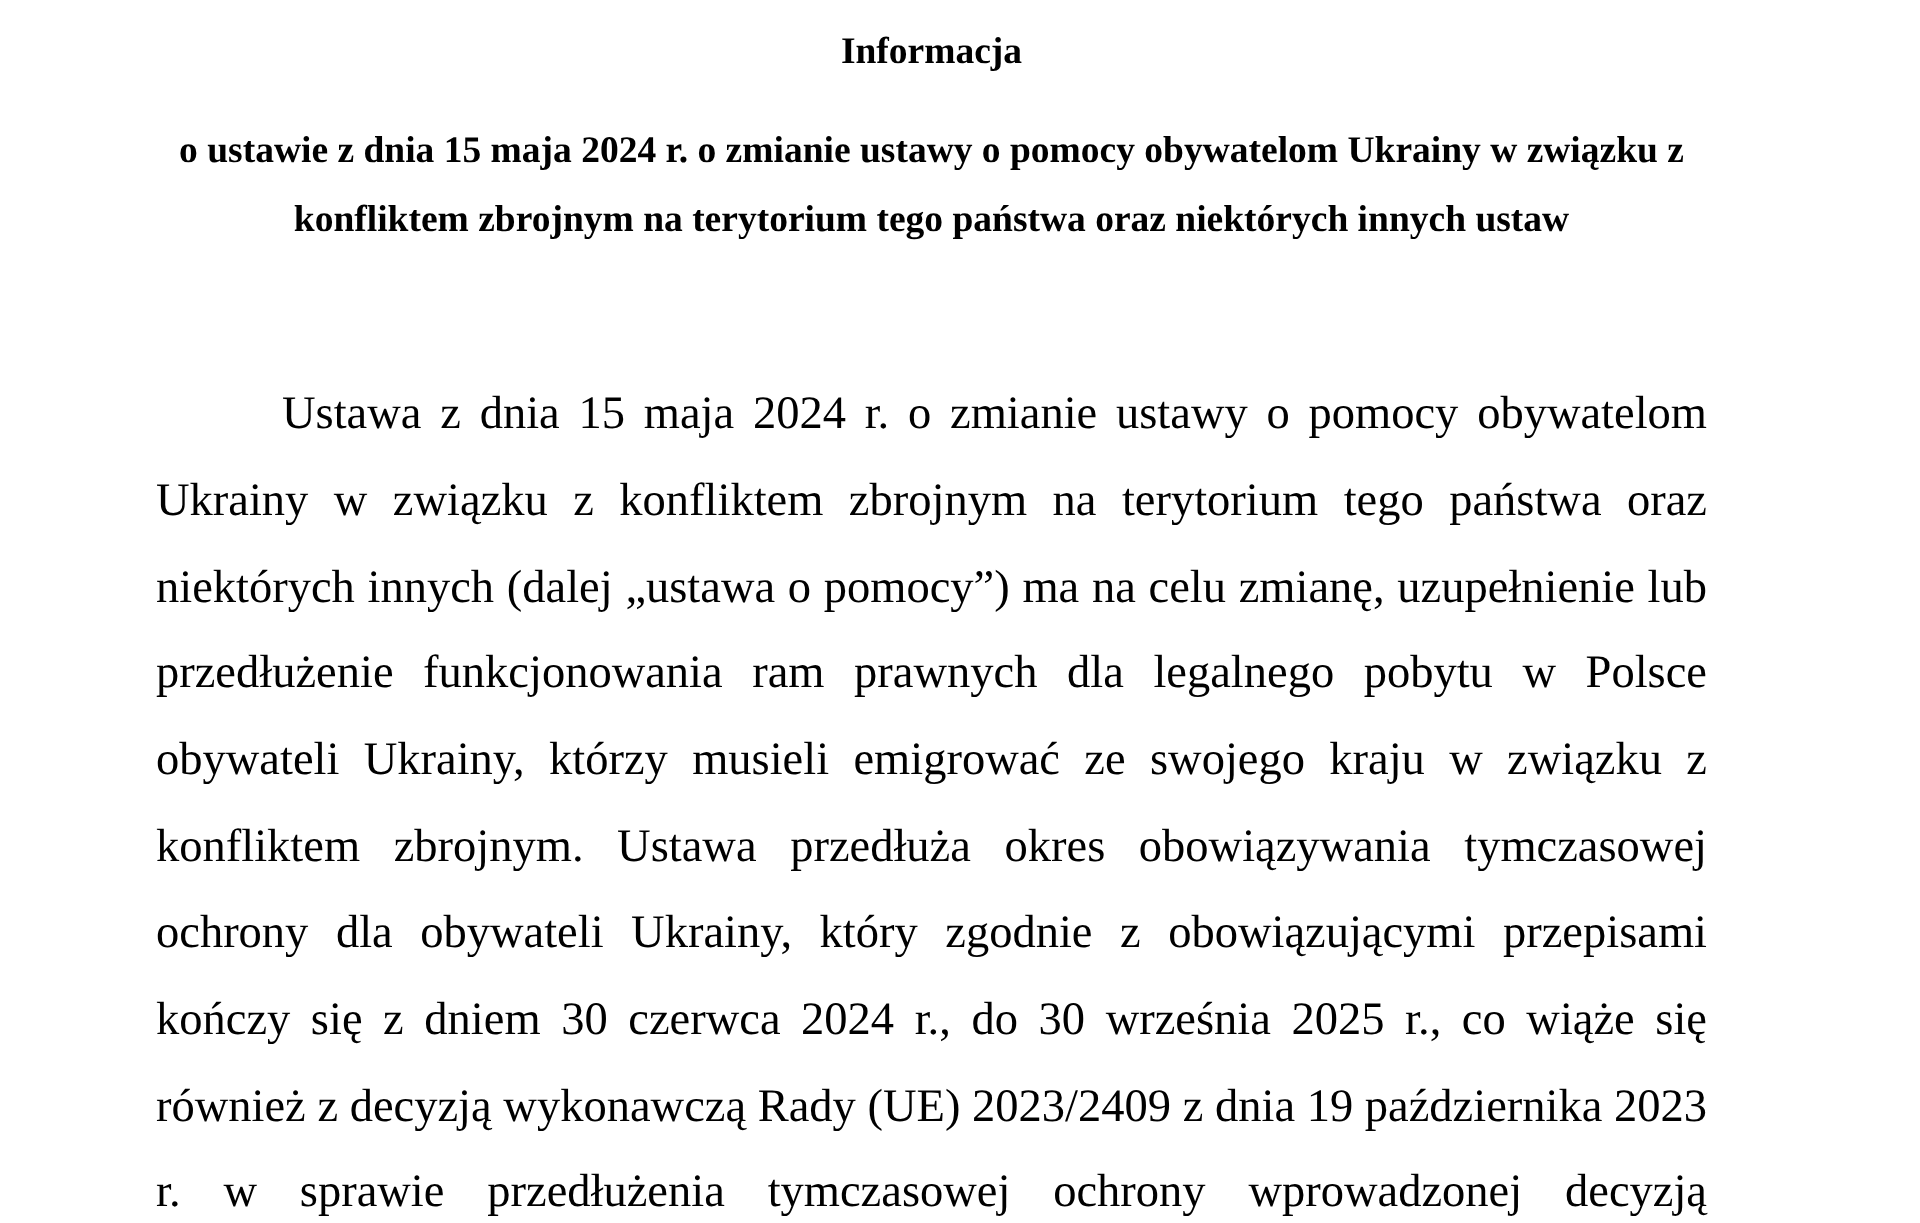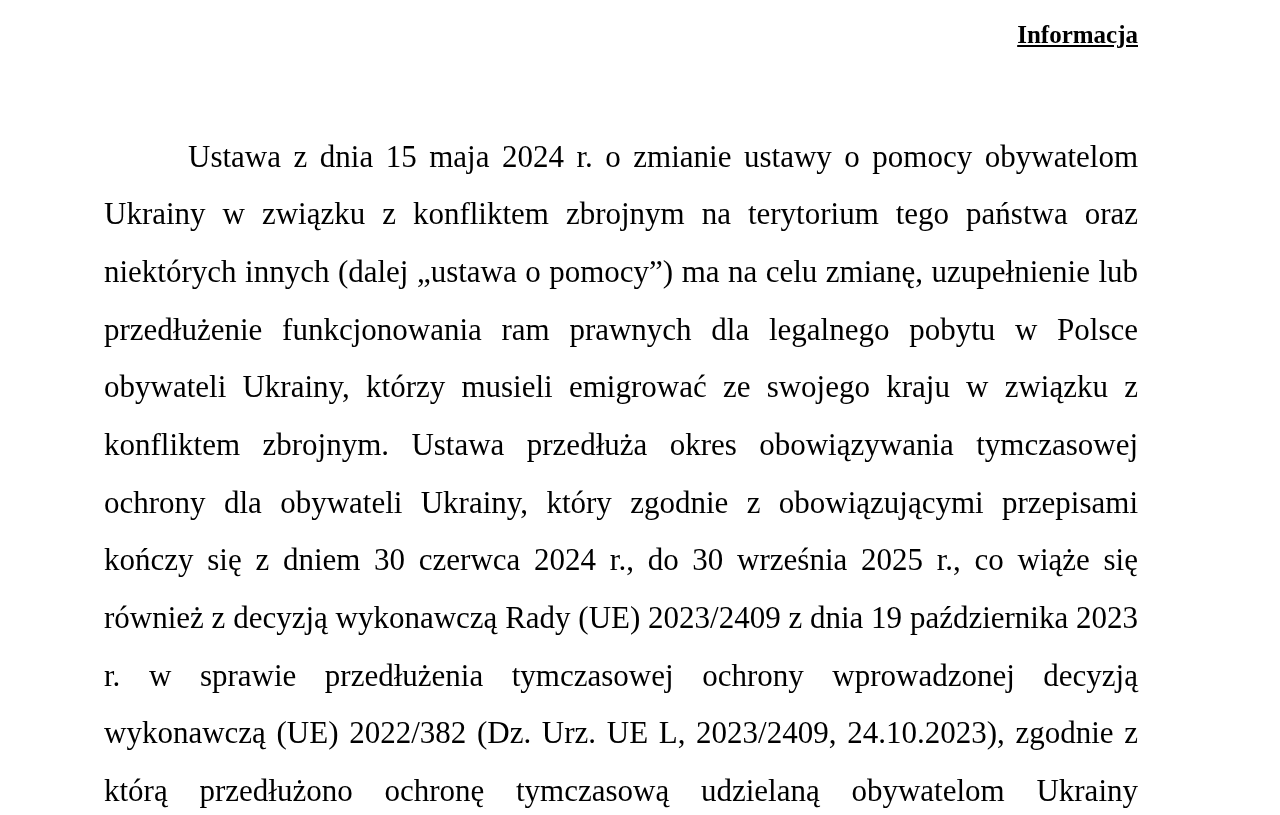--- a/index.html
+++ b/index.html
@@ -14,26 +14,25 @@
     font-family: "Liberation Serif", "DejaVu Serif", serif;
     color: #000000;
   }
   .page {
     width: 1280px;
     height: 815px;
     box-sizing: border-box;
     padding: 18px 142px 0 104px;
   }
   .doc-title {
-    text-align: right;
+    text-align: center;
     font-weight: bold;
     font-size: 25px;
     line-height: 1.35;
     margin: 0 0 26px 0;
-    text-decoration: underline;
   }
   .doc-subtitle {
     text-align: center;
     font-weight: bold;
     font-size: 25px;
     line-height: 1.85;
     margin: 0;
     padding: 0 2px;
   }
   .body-block {
@@ -49,18 +48,19 @@
     hyphens: none;
   }
 </style>
 </head>
 <body>
 
 <div class="page">
 
   <h1 class="doc-title">Informacja</h1>
 
+  <h2 class="doc-subtitle">o ustawie z dnia 15 maja 2024 r. o zmianie ustawy o pomocy obywatelom Ukrainy w związku z konfliktem zbrojnym na terytorium tego państwa oraz niektórych innych ustaw</h2>
 
   <div class="body-block">
     <p class="body-paragraph">Ustawa z dnia 15 maja 2024 r. o zmianie ustawy o pomocy obywatelom Ukrainy w związku z konfliktem zbrojnym na terytorium tego państwa oraz niektórych innych (dalej „ustawa o pomocy”) ma na celu zmianę, uzupełnienie lub przedłużenie funkcjonowania ram prawnych dla legalnego pobytu w Polsce obywateli Ukrainy, którzy musieli emigrować ze swojego kraju w związku z konfliktem zbrojnym. Ustawa przedłuża okres obowiązywania tymczasowej ochrony dla obywateli Ukrainy, który zgodnie z obowiązującymi przepisami kończy się z dniem 30 czerwca 2024 r., do 30 września 2025 r., co wiąże się również  z decyzją wykonawczą Rady (UE) 2023/2409 z dnia 19 października 2023 r. w sprawie przedłużenia tymczasowej ochrony wprowadzonej decyzją wykonawczą (UE) 2022/382 (Dz. Urz. UE L, 2023/2409, 24.10.2023), zgodnie z którą przedłużono ochronę tymczasową udzielaną obywatelom Ukrainy uciekającym przed wojną do 4 marca 2025 r.</p>
   </div>
 
 </div>
 
 </body></html>

